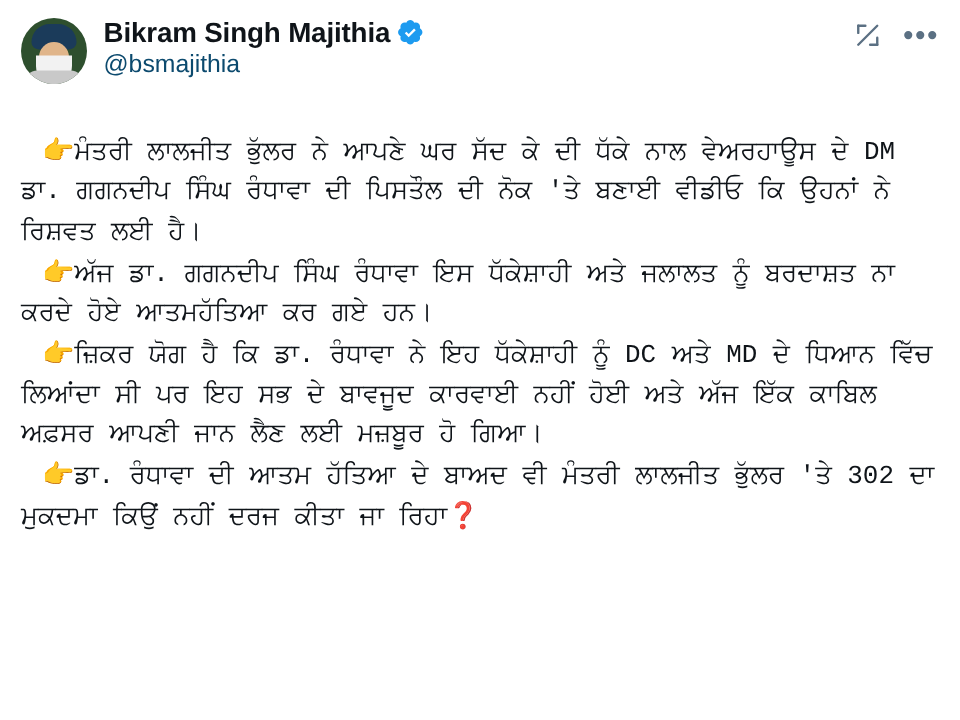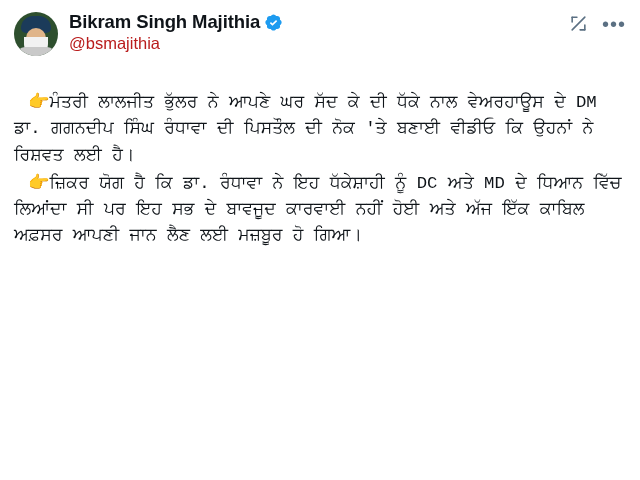--- a/index.html
+++ b/index.html
@@ -74,40 +74,40 @@
     border-radius: 10px 10px 0 0;
   }
   .names {
     margin-left: 11px;
     flex: 1 1 auto;
     min-width: 0;
     padding-top: 1px;
   }
   .displayname-row {
     display: flex;
-    align-items: flex-end;
+    align-items: center;
     line-height: 1.15;
   }
   .displayname {
     font-size: 18.5px;
     font-weight: bold;
     color: #0f1419;
     letter-spacing: -0.1px;
     white-space: nowrap;
   }
   .verified {
     margin-left: 4px;
     width: 19px;
     height: 19px;
     flex: 0 0 19px;
     display: inline-block;
   }
   .handle {
     font-size: 16.5px;
-    color: #b91c1c;
+    color: #0c4a6e;
     margin-top: 2px;
   }
   .header-actions {
     display: flex;
     align-items: center;
     gap: 14px;
     padding-top: 4px;
   }
   .icon-btn {
     color: #5b7083;
@@ -188,21 +188,27 @@
     </div>
   </div>
 
   <div class="body">
 
     <p class="para">
       <span class="point">👉</span><span>ਮੰਤਰੀ ਲਾਲਜੀਤ ਭੁੱਲਰ ਨੇ ਆਪਣੇ ਘਰ ਸੱਦ ਕੇ ਦੀ ਧੱਕੇ ਨਾਲ ਵੇਅਰਹਾਊਸ ਦੇ DM ਡਾ. ਗਗਨਦੀਪ ਸਿੰਘ ਰੰਧਾਵਾ ਦੀ ਪਿਸਤੌਲ ਦੀ ਨੋਕ 'ਤੇ ਬਣਾਈ ਵੀਡੀਓ ਕਿ ਉਹਨਾਂ ਨੇ ਰਿਸ਼ਵਤ ਲਈ ਹੈ।</span>
     </p>
 
 
+    <p class="para">
+      <span class="point">👉</span><span>ਅੱਜ ਡਾ. ਗਗਨਦੀਪ ਸਿੰਘ ਰੰਧਾਵਾ ਇਸ ਧੱਕੇਸ਼ਾਹੀ ਅਤੇ ਜਲਾਲਤ ਨੂੰ ਬਰਦਾਸ਼ਤ ਨਾ ਕਰਦੇ ਹੋਏ ਆਤਮਹੱਤਿਆ ਕਰ ਗਏ ਹਨ।</span>
+    </p>
 
     <p class="para">
       <span class="point">👉</span><span>ਜ਼ਿਕਰ ਯੋਗ ਹੈ ਕਿ ਡਾ. ਰੰਧਾਵਾ ਨੇ ਇਹ ਧੱਕੇਸ਼ਾਹੀ ਨੂੰ DC ਅਤੇ MD ਦੇ ਧਿਆਨ ਵਿੱਚ ਲਿਆਂਦਾ ਸੀ ਪਰ ਇਹ ਸਭ ਦੇ ਬਾਵਜੂਦ ਕਾਰਵਾਈ ਨਹੀਂ ਹੋਈ ਅਤੇ ਅੱਜ ਇੱਕ ਕਾਬਿਲ ਅਫ਼ਸਰ ਆਪਣੀ ਜਾਨ ਲੈਣ ਲਈ ਮਜ਼ਬੂਰ ਹੋ ਗਿਆ।</span>
     </p>
 
+    <p class="para">
+      <span class="point">👉</span><span>ਡਾ. ਰੰਧਾਵਾ ਦੀ ਆਤਮ ਹੱਤਿਆ ਦੇ ਬਾਅਦ ਵੀ ਮੰਤਰੀ ਲਾਲਜੀਤ ਭੁੱਲਰ 'ਤੇ 302 ਦਾ ਮੁਕਦਮਾ ਕਿਉਂ ਨਹੀਂ ਦਰਜ ਕੀਤਾ ਜਾ ਰਿਹਾ</span><span class="quest">❓</span>
+    </p>
 
 
   </div>
 </div>
 
 </body></html>

